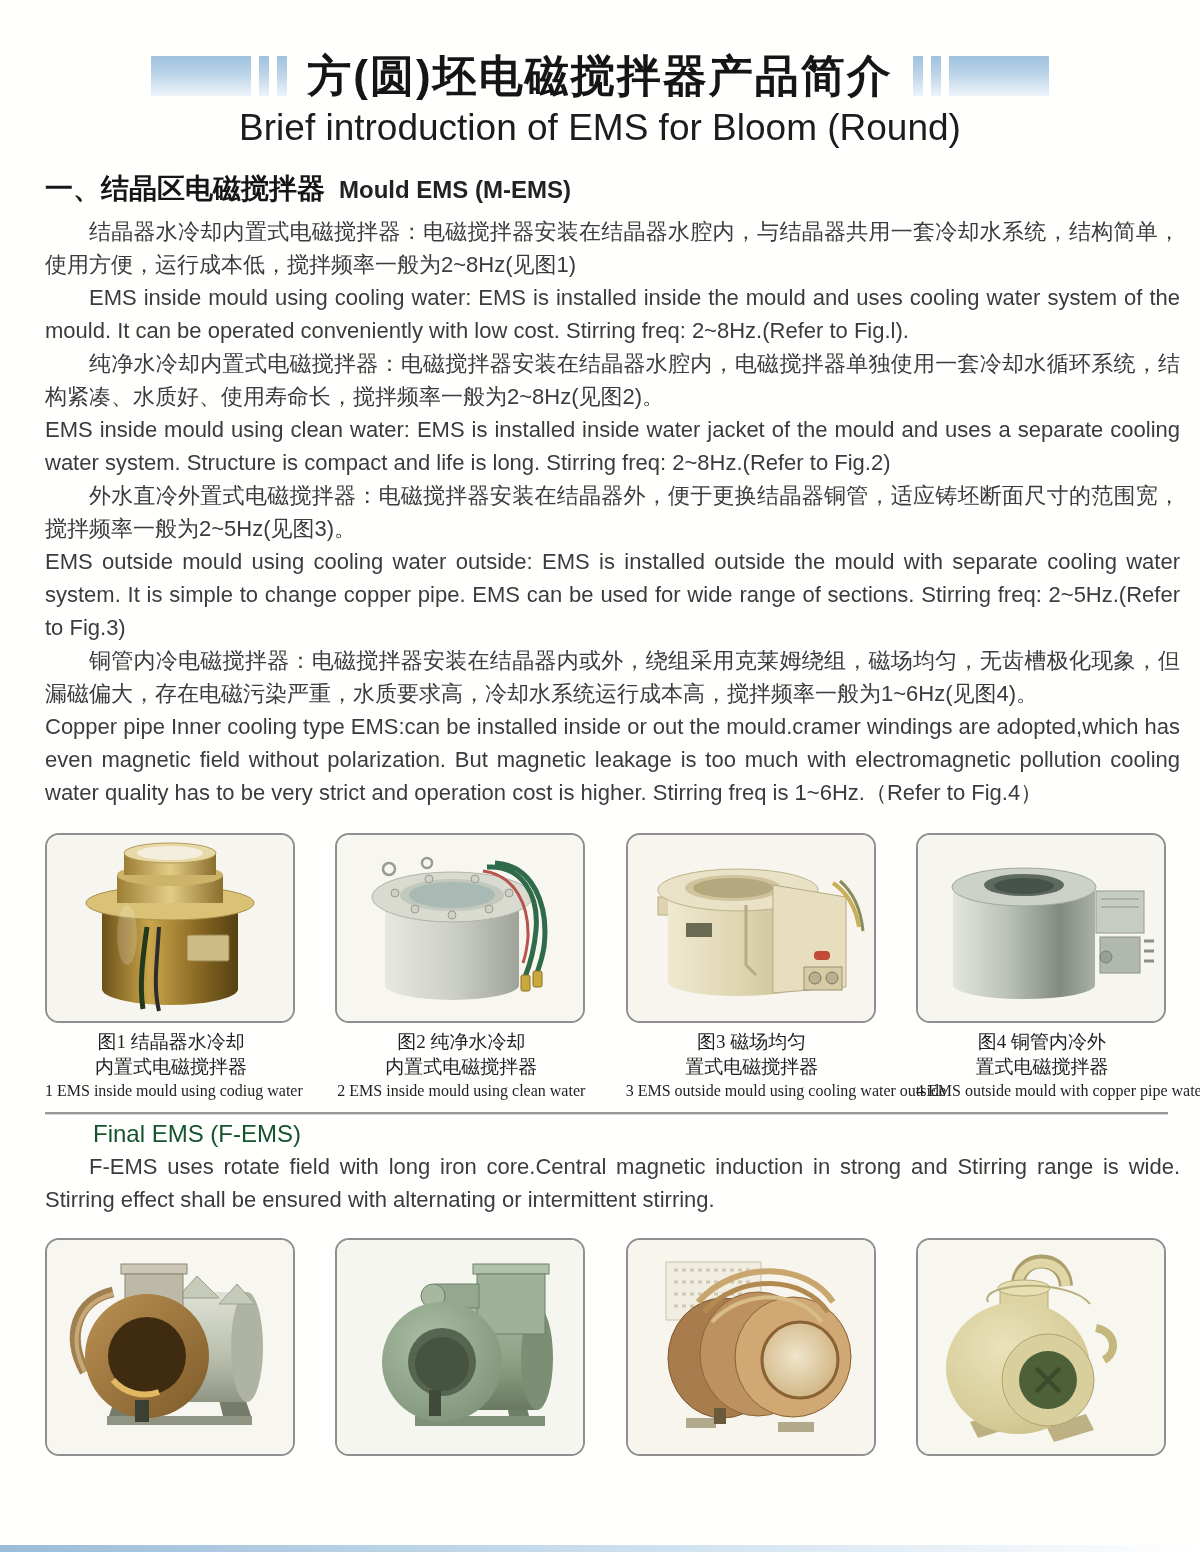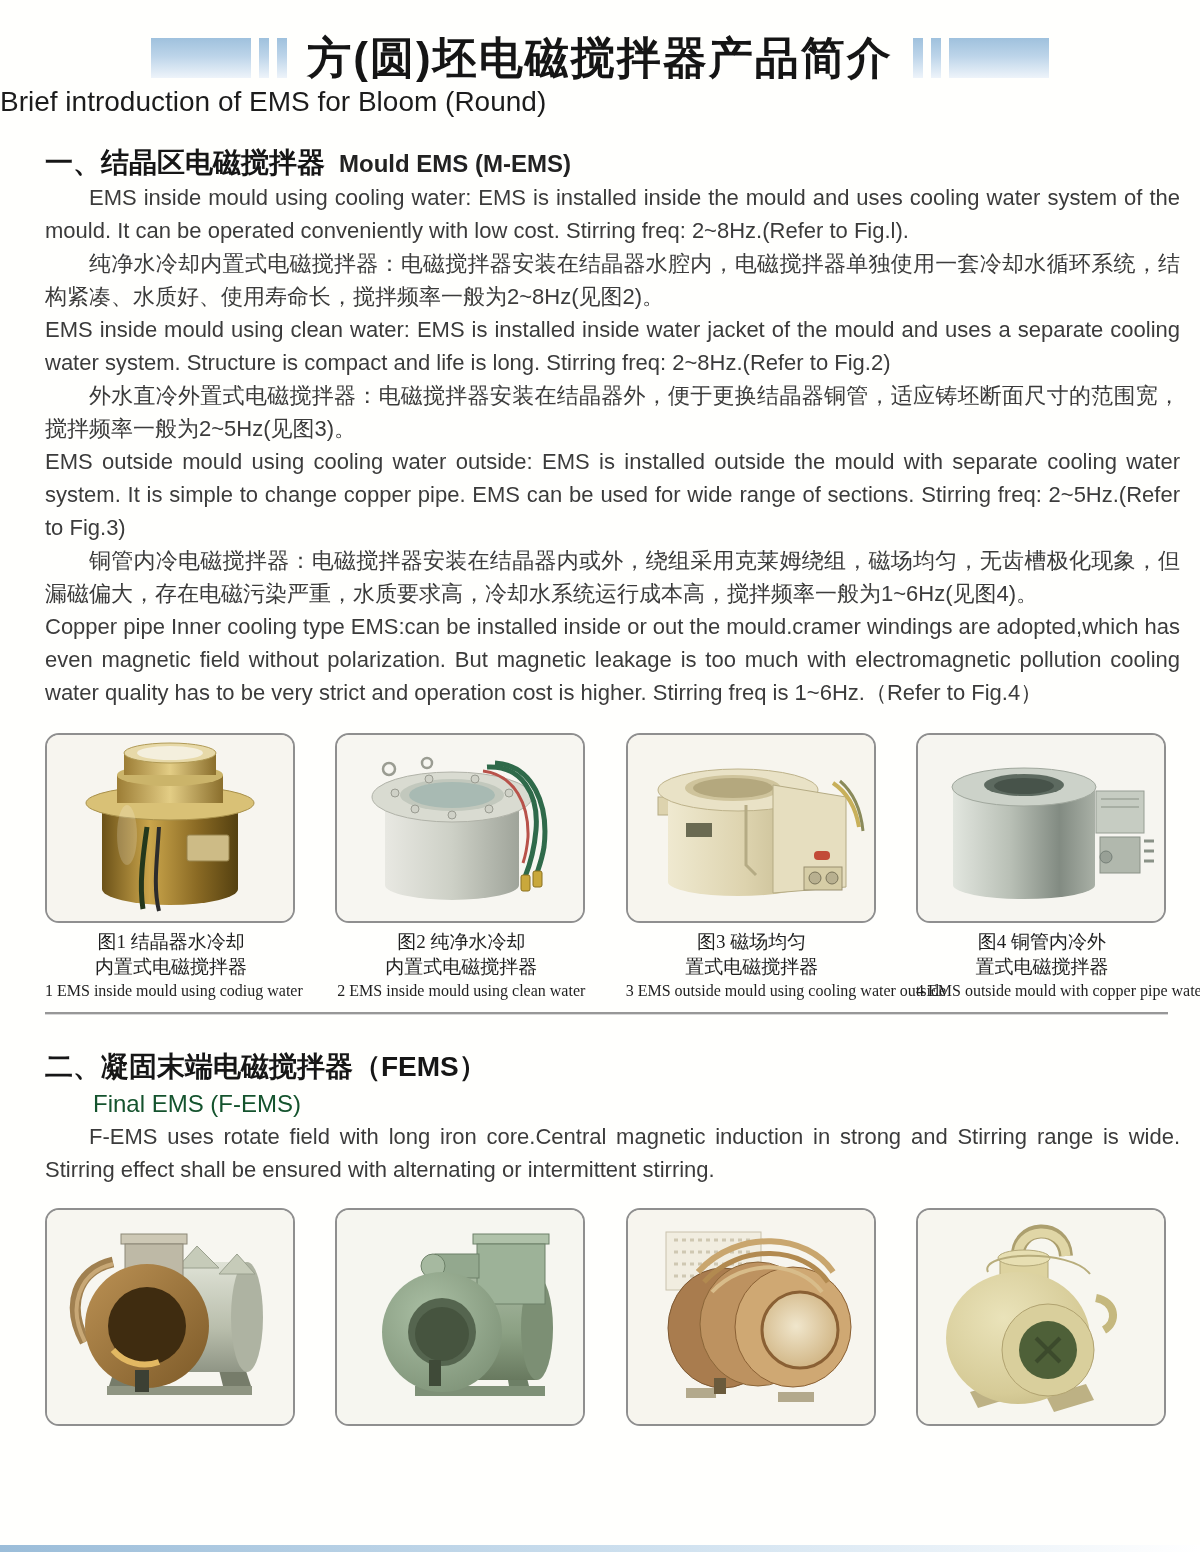--- a/index.html
+++ b/index.html
@@ -8,36 +8,36 @@
     width:1200px; height:1552px;
     background:#fffffd;
     font-family:"Liberation Sans", sans-serif;
     color:#3b3b3b;
     overflow:hidden;
   }
   .page { position:relative; width:1200px; height:1552px; }
   .content { padding:0 20px 0 45px; }
 
   
-  .title-row { display:flex; align-items:center; justify-content:center; margin:0; padding-top:34px; }
+  .title-row { display:flex; align-items:center; justify-content:center; margin:0; padding-top:52px; }
   .deco-bar-wide {
     width:100px; height:40px;
     background:linear-gradient(180deg,#9fc1dd 0%,#bcd4e9 45%,#eef4fa 100%);
   }
   .deco-stripe {
     width:10px; height:40px;
     background:linear-gradient(180deg,#9fc1dd 0%,#bcd4e9 45%,#eef4fa 100%);
   }
   .ml8 { margin-left:8px; } .mr8 { margin-right:8px; }
   .main-title {
     margin:0 20px; font-size:44px; font-weight:bold; color:#151515;
     letter-spacing:2px; line-height:48px; white-space:nowrap;
   }
   .sub-title {
-    font-size:28px; color:#1c1c1c; margin-top:4px; line-height:32px;
+    text-align:center; font-size:37px; color:#1c1c1c; margin-top:12px; line-height:32px;
   }
 
   
   .sec-heading { margin-top:28px; font-size:28px; font-weight:bold; color:#161616; line-height:34px; }
   .sec-heading .en { font-size:24px; font-weight:bold; margin-left:14px; color:#222; }
   .sec2-sub { font-size:24px; color:#14532d; margin:4px 0 0 48px; line-height:32px; }
 
   .para { font-size:22px; line-height:33px; text-align:justify; color:#3b3b3b; margin:0; }
   .para.first { margin-top:8px; }
   .para.indent { text-indent:2em; }
@@ -77,20 +77,21 @@
     <div class="deco-bar-wide"></div>
   </div>
   <div class="sub-title">Brief introduction of EMS for Bloom (Round)</div>
 
   <div class="content">
 
     <div class="sec-heading">
       <span>一、结晶区电磁搅拌器</span><span class="en">Mould EMS (M-EMS)</span>
     </div>
 
+    <p class="para indent first">结晶器水冷却内置式电磁搅拌器：电磁搅拌器安装在结晶器水腔内，与结晶器共用一套冷却水系统，结构简单，使用方便，运行成本低，搅拌频率一般为2~8Hz(见图1)</p>
     <p class="para indent">EMS inside mould using cooling water: EMS is installed inside the mould and uses cooling water system of the mould. It can be operated conveniently with low cost. Stirring freq: 2~8Hz.(Refer to Fig.l).</p>
     <p class="para indent">纯净水冷却内置式电磁搅拌器：电磁搅拌器安装在结晶器水腔内，电磁搅拌器单独使用一套冷却水循环系统，结构紧凑、水质好、使用寿命长，搅拌频率一般为2~8Hz(见图2)。</p>
     <p class="para">EMS inside mould using clean water: EMS is installed inside water jacket of the mould and uses a separate cooling water system. Structure is compact and life is long. Stirring freq: 2~8Hz.(Refer to Fig.2)</p>
     <p class="para indent">外水直冷外置式电磁搅拌器：电磁搅拌器安装在结晶器外，便于更换结晶器铜管，适应铸坯断面尺寸的范围宽，搅拌频率一般为2~5Hz(见图3)。</p>
     <p class="para">EMS outside mould using cooling water outside: EMS is installed outside the mould with separate cooling water system. It is simple to change copper pipe. EMS can be used for wide range of sections. Stirring freq: 2~5Hz.(Refer to Fig.3)</p>
     <p class="para indent">铜管内冷电磁搅拌器：电磁搅拌器安装在结晶器内或外，绕组采用克莱姆绕组，磁场均匀，无齿槽极化现象，但漏磁偏大，存在电磁污染严重，水质要求高，冷却水系统运行成本高，搅拌频率一般为1~6Hz(见图4)。</p>
     <p class="para">Copper pipe Inner cooling type EMS:can be installed inside or out the mould.cramer windings are adopted,which has even magnetic field without polarization. But magnetic leakage is too much with electromagnetic pollution cooling water quality has to be very strict and operation cost is higher. Stirring freq is 1~6Hz.（Refer to Fig.4）</p>
 
     <div class="fig-row">
 
@@ -229,23 +230,20 @@
         </div>
         <div class="cap-cn">图4 铜管内冷外</div>
         <div class="cap-cn2">置式电磁搅拌器</div>
         <div class="cap-en">4 EMS outside mould with copper pipe water cooling</div>
       </div>
 
     </div>
 
     <div class="divider"></div>
 
-    <div class="sec-heading" style="margin-top:36px;">
-      <span>二、凝固末端电磁搅拌器（FEMS）</span>
-    </div>
     <div class="sec2-sub">Final EMS (F-EMS)</div>
 
     <p class="para indent">F-EMS uses rotate field with long iron core.Central magnetic induction in strong and Stirring range is wide. Stirring effect shall be ensured with alternating or intermittent stirring.</p>
 
     <div class="fig-row" style="margin-top:22px;">
 
       <div class="fig-card">
         <div class="fig-frame tall">
           <svg width="246" height="214" viewBox="0 0 246 214">
             <defs>

